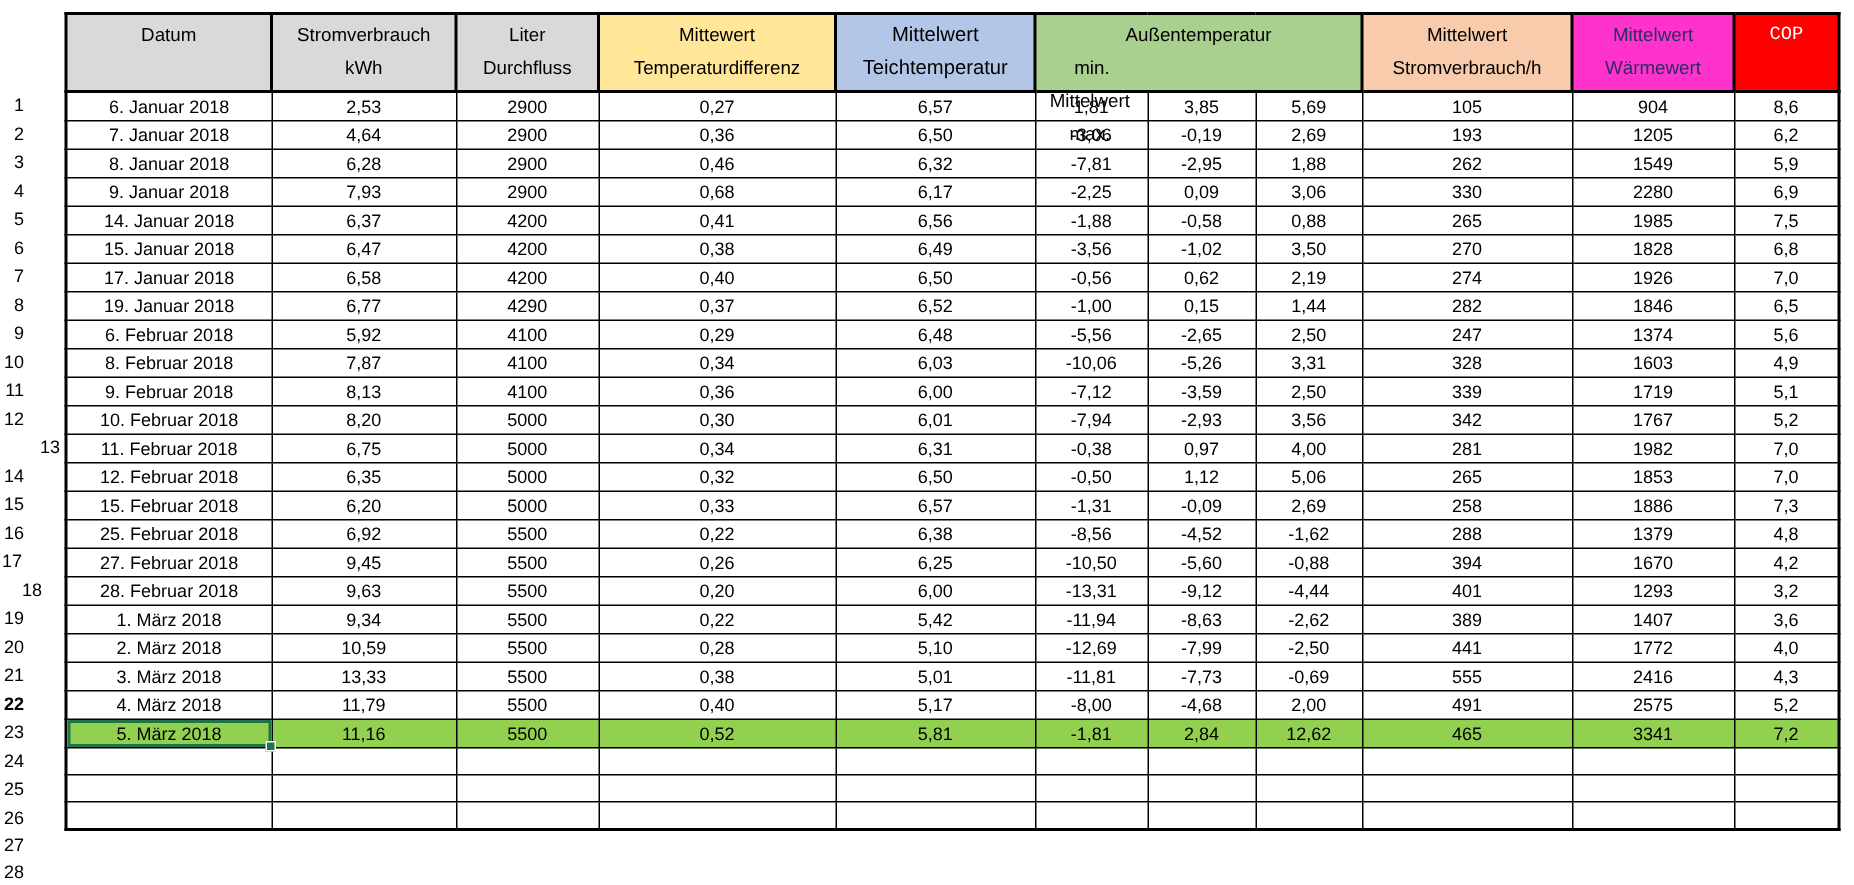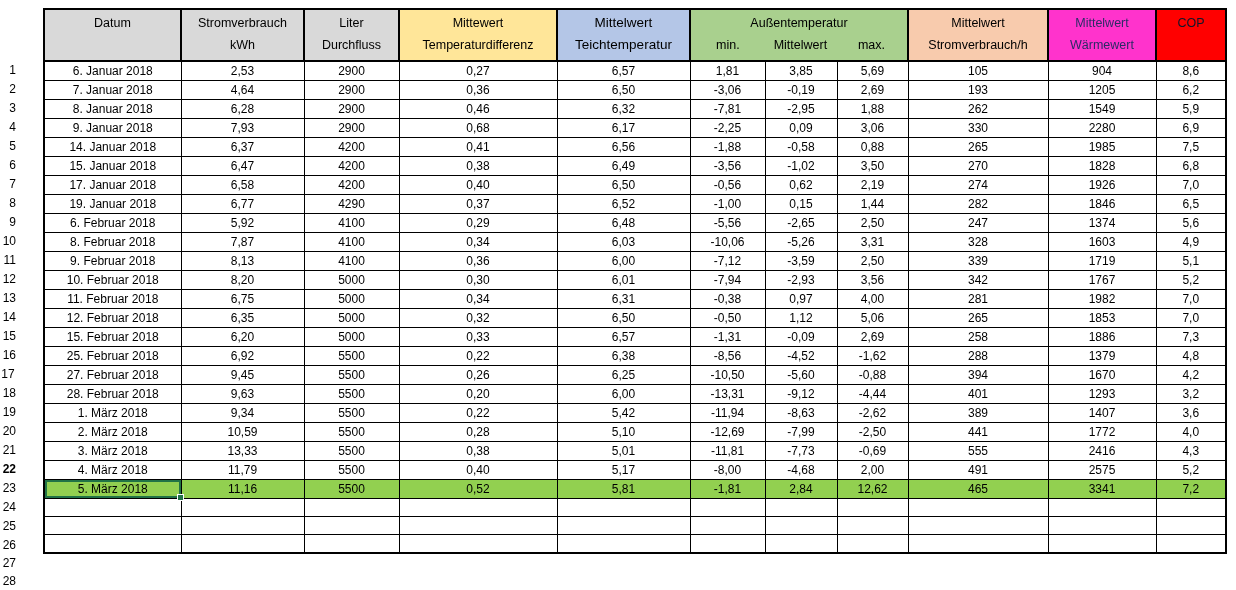--- a/index.html
+++ b/index.html
@@ -23,31 +23,31 @@
     border:2px solid #000;
   }
   th, td { padding:0; text-align:center; white-space:nowrap; box-sizing:border-box; }
 
   thead th {
     border:2px solid #000; font-weight:normal; height:52px;
     vertical-align:top; font-size:12.5px;
   }
   .hline  { height:24px; line-height:26px; }
   .hline2 { height:24px; line-height:22px; }
-  .subrow { display:flex; height:24px; line-height:22px; }
+  .subrow { display:flex; height:24px; line-height:22px;flex-direction:column; }
   .subrow span { display:block; }
   .sub-min { width:34.2%; } .sub-mid { width:32.9%; } .sub-max { width:32.9%; }
 
   .c-gray    { background:#D9D9D9; }
   .c-yellow  { background:#FFE699; }
   .c-blue    { background:#B4C6E7; font-size:13.5px; }
   .c-green   { background:#A9D08E; }
   .c-peach   { background:#F8CBAD; }
   .c-magenta { background:#FF33CC; color:#2B2B66; }
-  .c-red     { background:#FF0000; color:#0f172a; }
+  .c-red     { background:#FF0000; color:#ffffff;font-family:Liberation Mono, monospace; }
 
   tbody td {
     border:1px solid #000; height:18px; line-height:18px; font-size:12px;
     background:#fff;
   }
   tr.highlight td { background:#92D050; }
   td.selected {
     position:relative;
     box-shadow: inset 0 0 0 2px #217346;
   }
@@ -68,26 +68,26 @@
       <div class="rownum" style="top: 99px; height: 19px; line-height: 19px;">3</div>
       <div class="rownum" style="top: 118px; height: 19px; line-height: 19px;">4</div>
       <div class="rownum" style="top: 137px; height: 19px; line-height: 19px;">5</div>
       <div class="rownum" style="top: 156px; height: 19px; line-height: 19px;">6</div>
       <div class="rownum" style="top: 175px; height: 19px; line-height: 19px;">7</div>
       <div class="rownum" style="top: 194px; height: 19px; line-height: 19px;">8</div>
       <div class="rownum" style="top: 213px; height: 19px; line-height: 19px;">9</div>
       <div class="rownum" style="top: 232px; height: 19px; line-height: 19px;">10</div>
       <div class="rownum" style="top: 251px; height: 19px; line-height: 19px;">11</div>
       <div class="rownum" style="top: 270px; height: 19px; line-height: 19px;">12</div>
-      <div class="rownum" style="top: 289px; height: 19px; line-height: 19px;">13</div>
+      <div class="rownum" style="top: 289px; height: 19px; line-height: 19px; padding-left: 24px;">13</div>
       <div class="rownum" style="top: 308px; height: 19px; line-height: 19px;">14</div>
       <div class="rownum" style="top: 327px; height: 19px; line-height: 19px;">15</div>
       <div class="rownum" style="top: 346px; height: 19px; line-height: 19px;">16</div>
       <div class="rownum" style="top: 365px; height: 19px; line-height: 19px; text-align: center;">17</div>
-      <div class="rownum" style="top: 384px; height: 19px; line-height: 19px;">18</div>
+      <div class="rownum" style="top: 384px; height: 19px; line-height: 19px; padding-left: 12px;">18</div>
       <div class="rownum" style="top: 403px; height: 19px; line-height: 19px;">19</div>
       <div class="rownum" style="top: 422px; height: 19px; line-height: 19px;">20</div>
       <div class="rownum" style="top: 441px; height: 19px; line-height: 19px;">21</div>
       <div class="rownum" style="top: 460px; height: 19px; line-height: 19px; font-weight: bold;">22</div>
       <div class="rownum" style="top: 479px; height: 19px; line-height: 19px;">23</div>
       <div class="rownum" style="top: 498px; height: 19px; line-height: 19px;">24</div>
       <div class="rownum" style="top: 517px; height: 19px; line-height: 19px;">25</div>
       <div class="rownum" style="top: 536px; height: 18px; line-height: 18px;">26</div>
       <div class="rownum" style="top: 554px; height: 18px; line-height: 18px;">27</div>
       <div class="rownum" style="top: 572px; height: 18px; line-height: 18px;">28</div>

